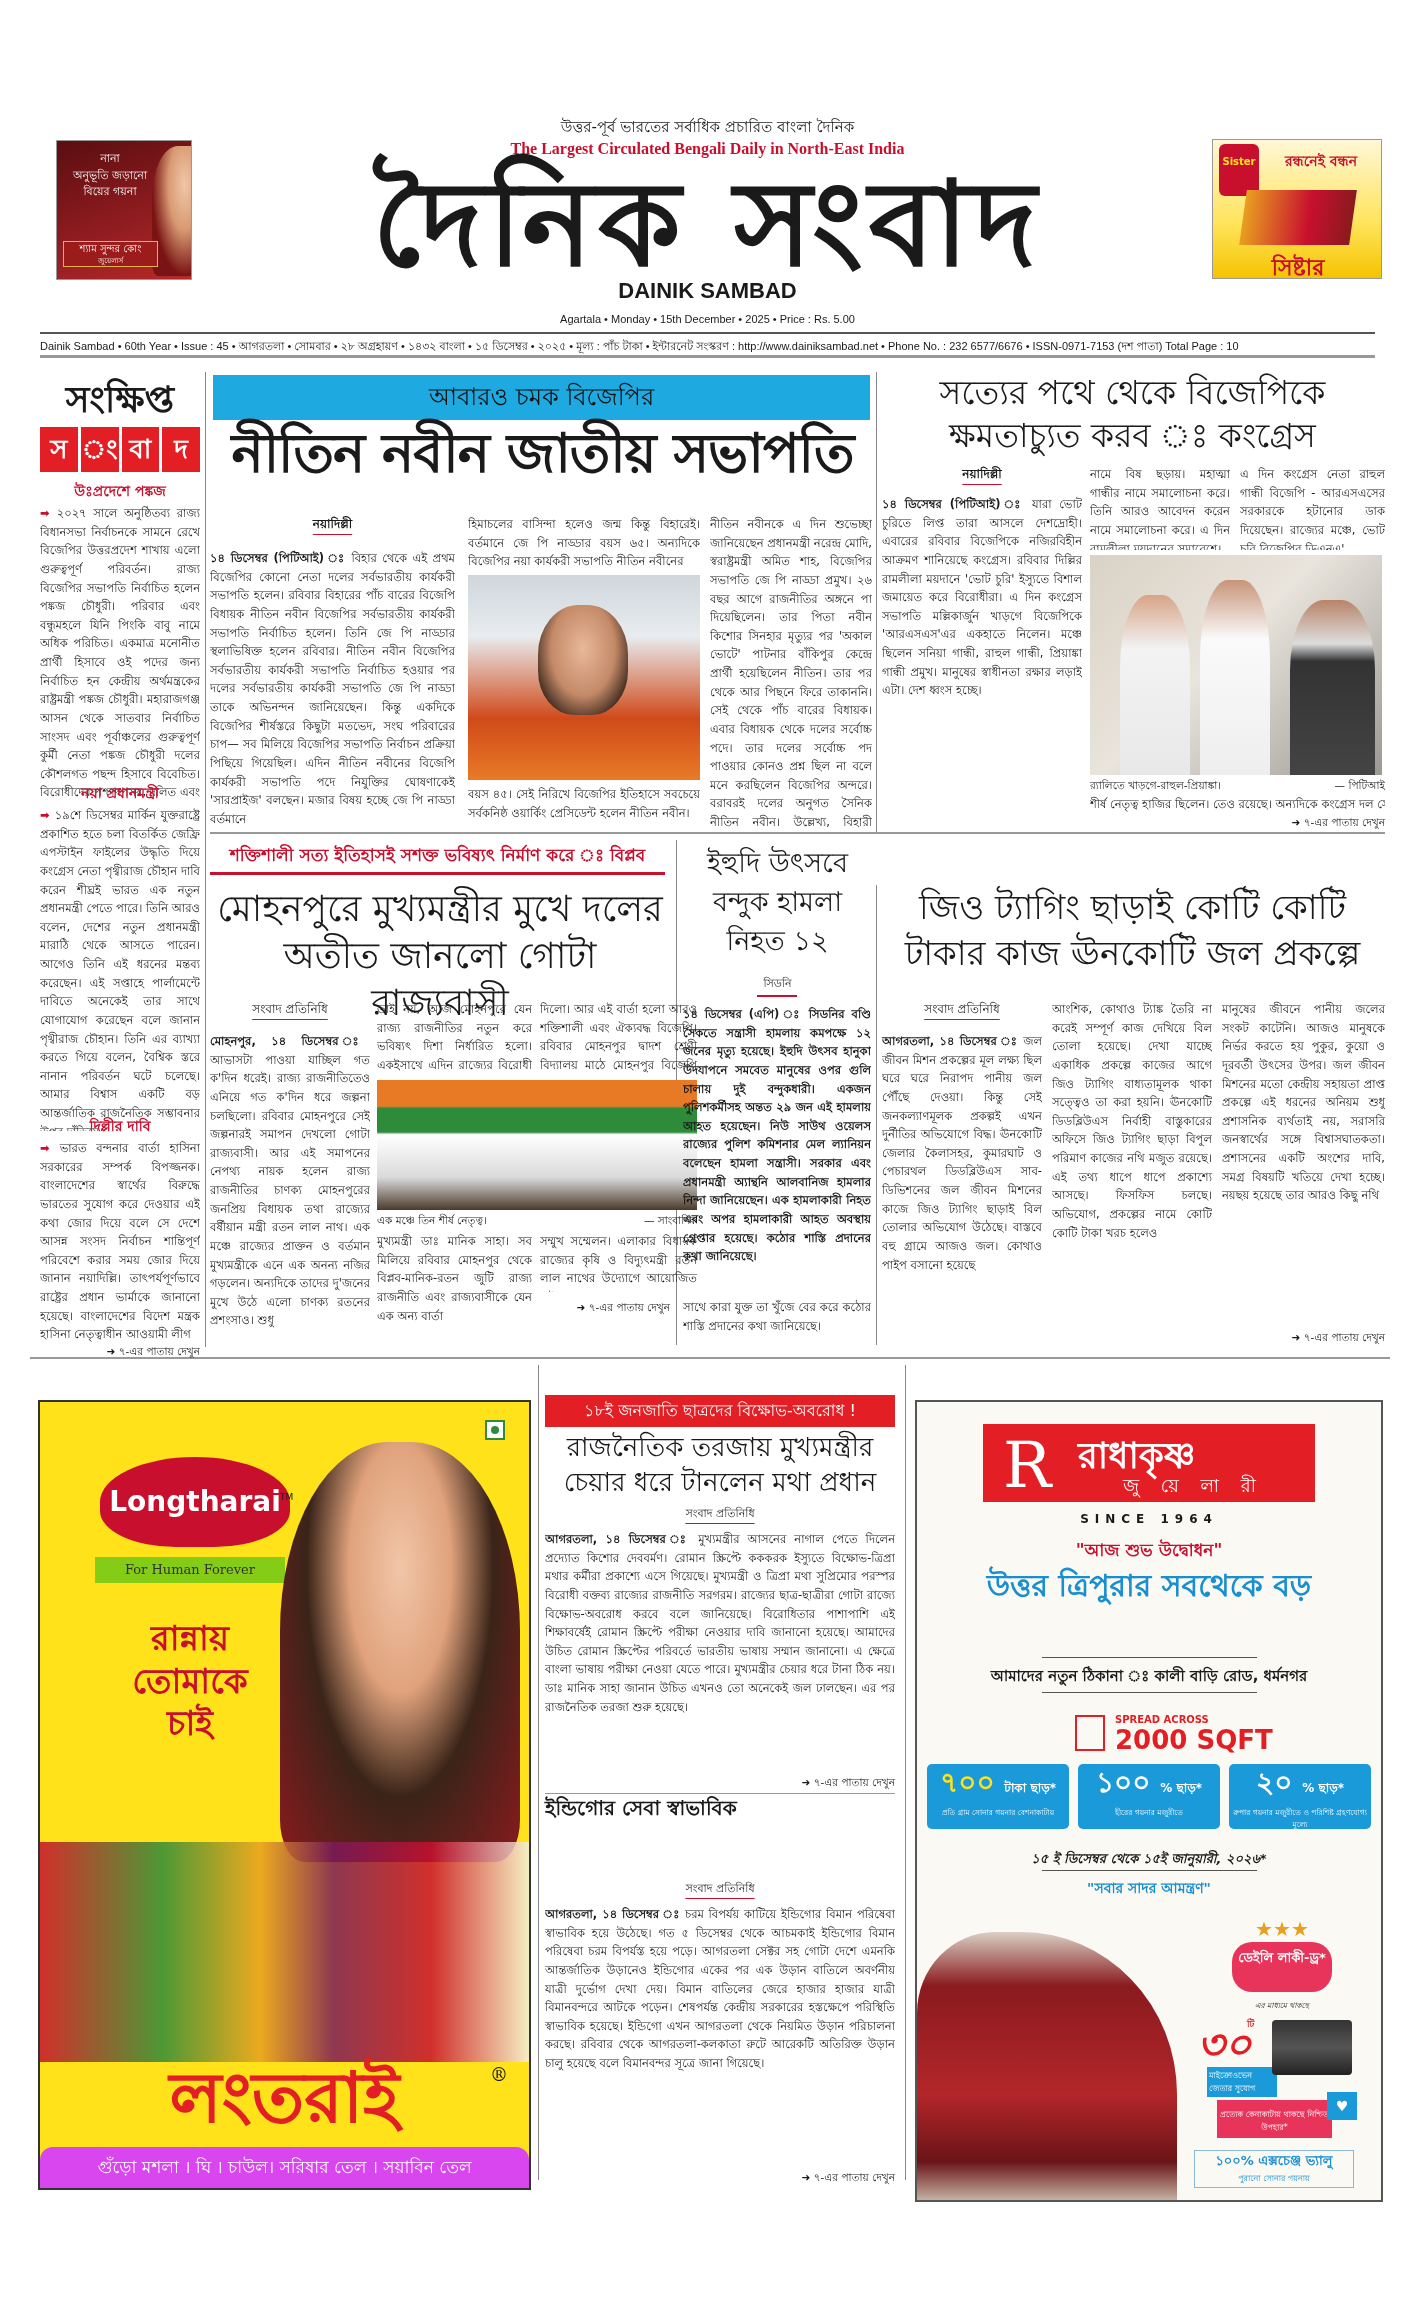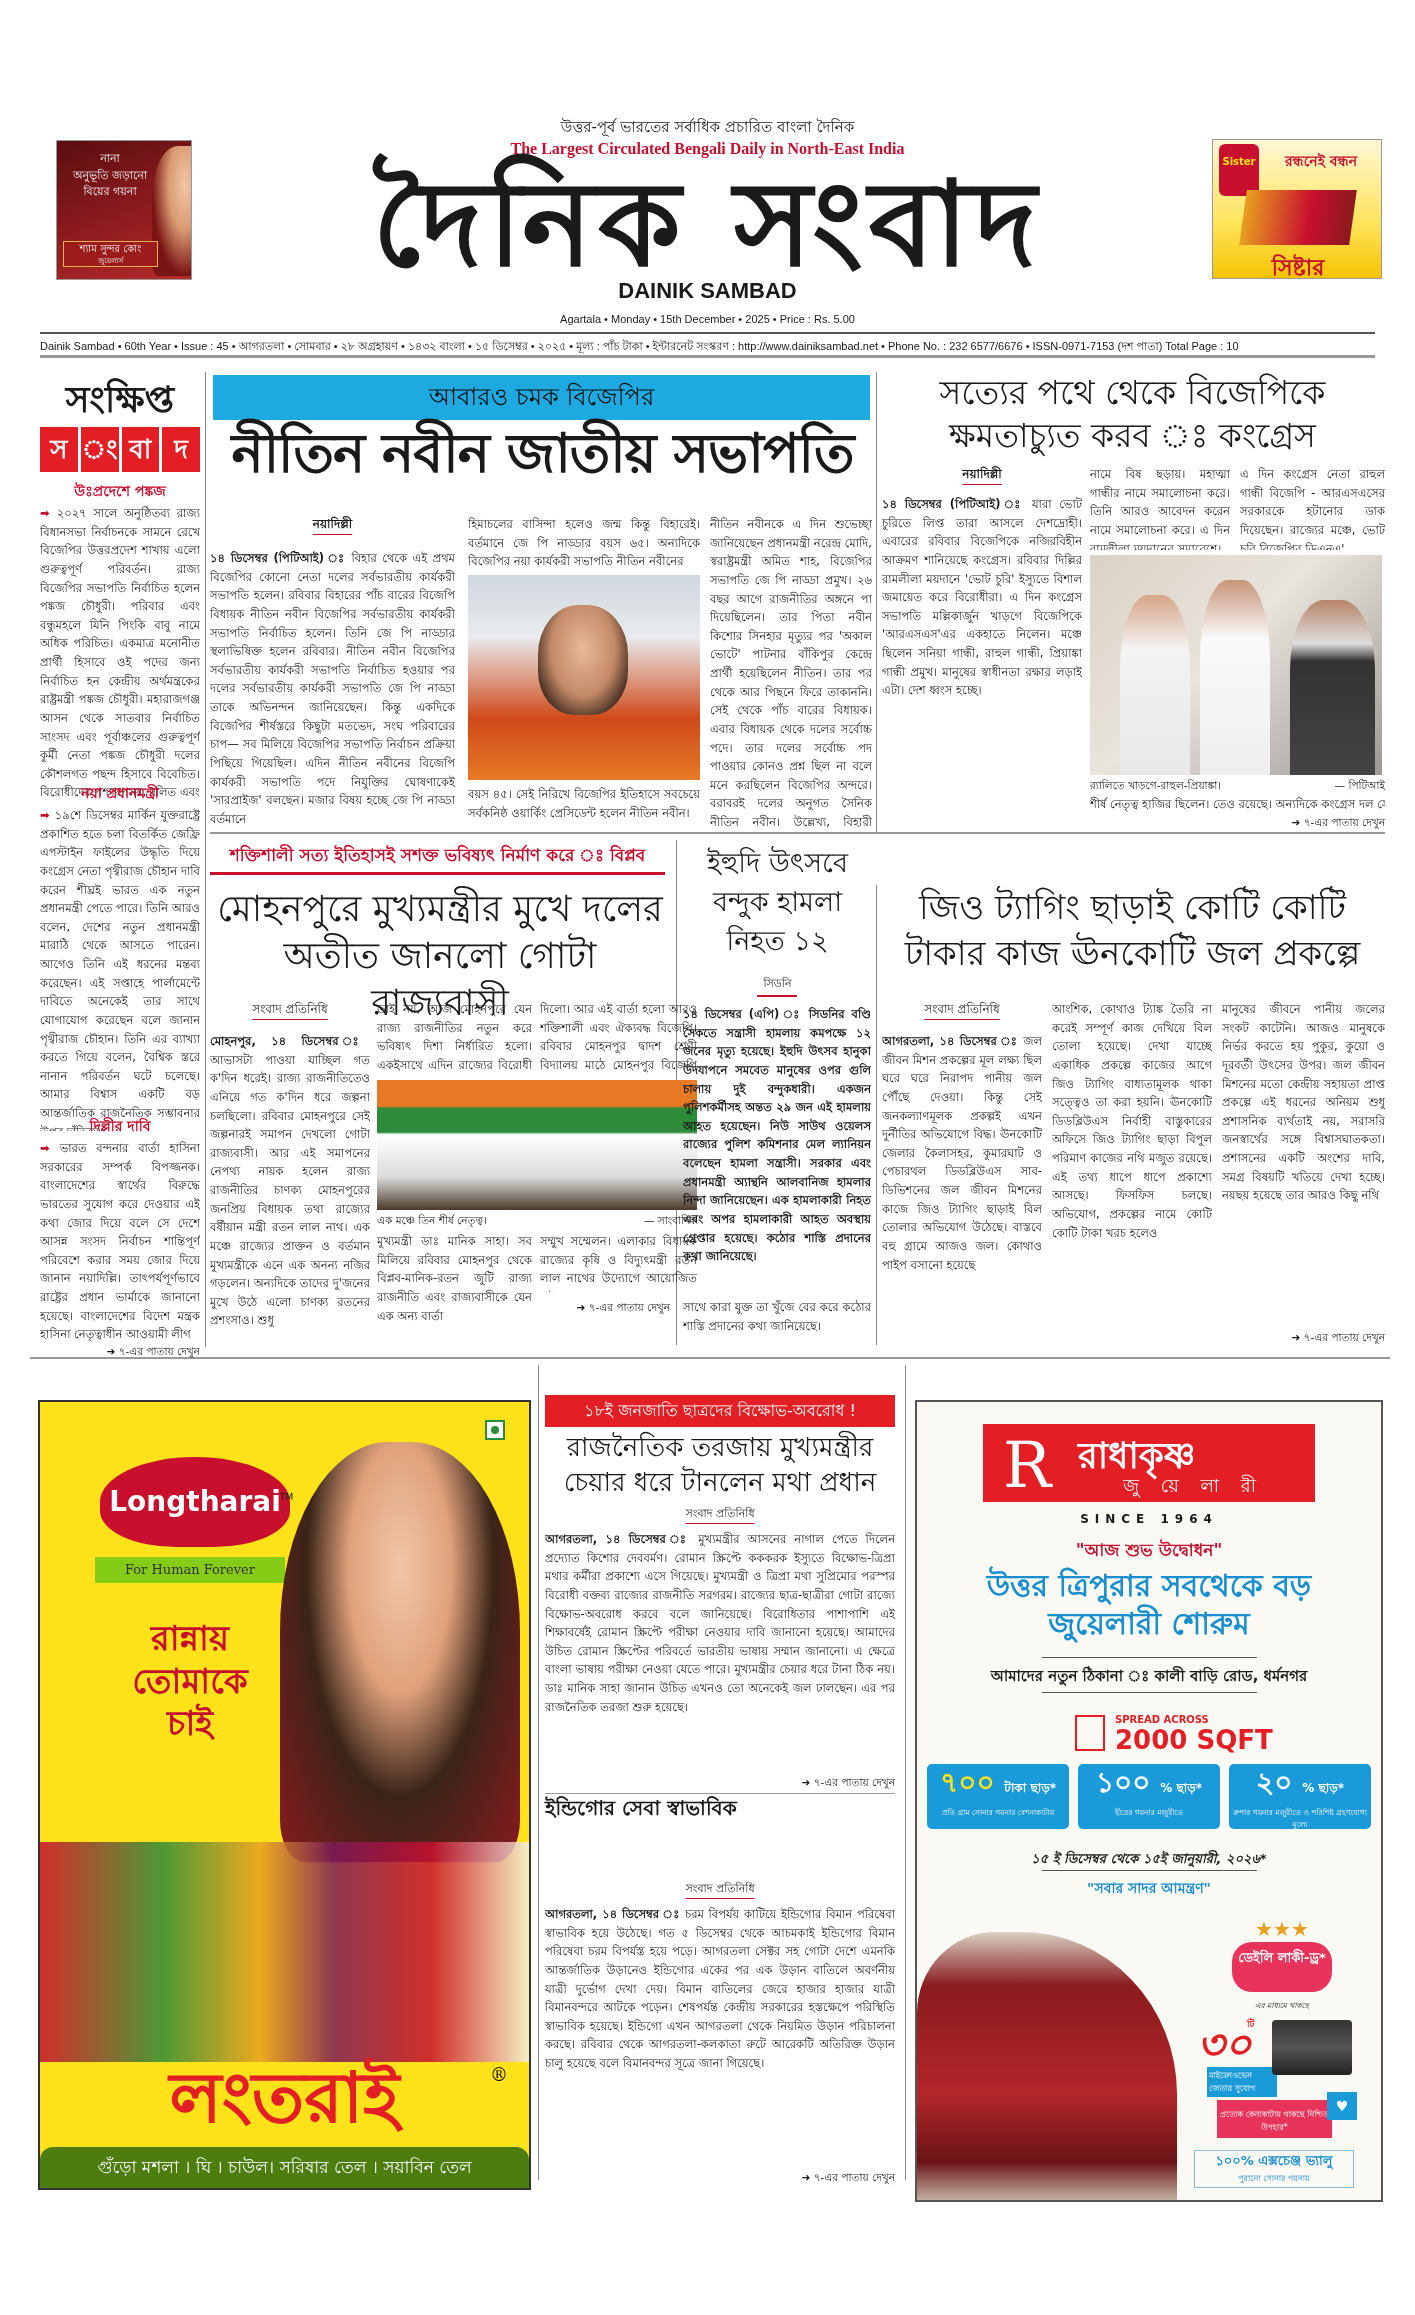--- a/index.html
+++ b/index.html
@@ -61,21 +61,21 @@
 
   
   #ad-long { left: 38px; top: 1400px; width: 493px; height: 790px; background: #ffe21a; border: 2px solid #333; overflow: hidden; }
   #long-logo { left: 60px; top: 55px; width: 190px; height: 90px; background: #c8102e; border-radius: 50% 50% 40% 40%; color: #fff; font-size: 28px; text-align: center; line-height: 90px; font-family: "DejaVu Sans", sans-serif; font-weight: bold; }
   #long-ribbon { left: 55px; top: 155px; width: 190px; height: 26px; background: #84cc16; color: #333; font-size: 13px; text-align: center; line-height: 26px; font-family: "DejaVu Serif", serif; }
   #long-slogan { left: 70px; top: 215px; width: 160px; text-align: center; font-size: 34px; color: #c8102e; font-weight: bold; line-height: 1.25; font-family: "DejaVu Sans", sans-serif; }
   #long-woman { left: 240px; top: 40px; width: 240px; height: 420px; background: radial-gradient(ellipse at 50% 30%, #f1c6a8 0%, #e0a27c 30%, #3a2418 55%, #8a1a1e 100%); border-radius: 45% 45% 10% 10%; }
   #long-products { left: 0px; top: 440px; width: 489px; height: 220px; background: linear-gradient(90deg, #c8102e 0%, #2e8b3a 25%, #e8a020 45%, #7a1a5a 60%, #c8102e 80%, #f3f0e0 100%); opacity: 0.85; }
   #long-brand { left: 0; top: 660px; width: 489px; text-align: center; font-size: 70px; font-weight: 900; color: #e31e24; font-family: "DejaVu Sans", sans-serif; line-height: 1.05; }
   #long-reg { left: 450px; top: 662px; font-size: 18px; color: #111; }
-  #long-footer { left: 0; top: 745px; width: 489px; height: 53px; background: #4d7c0f; color: #fff; font-size: 17px; text-align: center; line-height: 41px; font-family: "DejaVu Sans", sans-serif; border-radius: 13px; }
+  #long-footer { left: 0; top: 745px; width: 489px; height: 53px; background: #d946ef; color: #fff; font-size: 17px; text-align: center; line-height: 41px; font-family: "DejaVu Sans", sans-serif; border-radius: 13px; }
   #long-veg { left: 445px; top: 18px; width: 20px; height: 20px; border: 2px solid #2e8b3a; background: #fff; }
   #long-veg::after { content: ""; position: absolute; left: 4px; top: 4px; width: 8px; height: 8px; background: #2e8b3a; border-radius: 50%; }
 
   #proto-kicker { left: 545px; top: 1395px; width: 350px; height: 32px; background: #e31e24; color: #fff; font-size: 16px; text-align: center; line-height: 32px; font-family: "DejaVu Sans", sans-serif; }
   #proto-head { left: 545px; top: 1430px; width: 350px; text-align: center; font-size: 26px; line-height: 1.35; font-family: "DejaVu Sans", sans-serif; }
   #indigo-head { left: 545px; top: 1795px; width: 350px; text-align: left; font-size: 20px; font-weight: bold; line-height: 1.35; font-family: "DejaVu Sans", sans-serif; }
 
   #ad-rk { left: 915px; top: 1400px; width: 468px; height: 802px; background: #fbf9f4; border: 2px solid #555; overflow: hidden; }
   #rk-logo { left: 66px; top: 22px; width: 332px; height: 78px; background: #e31e24; color: #fff; }
   #rk-R { left: 20px; top: 4px; font-size: 64px; font-family: "DejaVu Serif", serif; }
@@ -278,21 +278,20 @@
 <div class="abs" id="ad-rk">
   <div class="abs" id="rk-logo">
     <div class="abs" id="rk-R">R</div>
     <div class="abs" id="rk-name">রাধাকৃষ্ণ</div>
     <div class="abs" id="rk-sub">জু য়ে লা রী</div>
   </div>
   <div class="abs" id="rk-since">SINCE 1964</div>
   <div class="abs" id="rk-open">"আজ শুভ উদ্বোধন"</div>
   <div class="abs" id="rk-big">
     <div>উত্তর ত্রিপুরার সবথেকে বড়</div>
-    <div>জুয়েলারী শোরুম</div>
   </div>
   <div class="abs rk-line" style="top:255px;"></div>
   <div class="abs" id="rk-addr">আমাদের নতুন ঠিকানা ঃ কালী বাড়ি রোড, ধর্মনগর</div>
   <div class="abs rk-line" style="top:290px;"></div>
   <div class="abs" id="rk-bldg-icon"></div>
   <div class="abs" id="rk-spread">SPREAD ACROSS</div>
   <div class="abs" id="rk-sqft">2000 SQFT</div>
 
   <div class="abs rk-offer" style="left:10px;">
     <div class="big"><span style="color:#ffe21a">৭০০</span> <span style="font-size:12px">টাকা ছাড়*</span></div>

